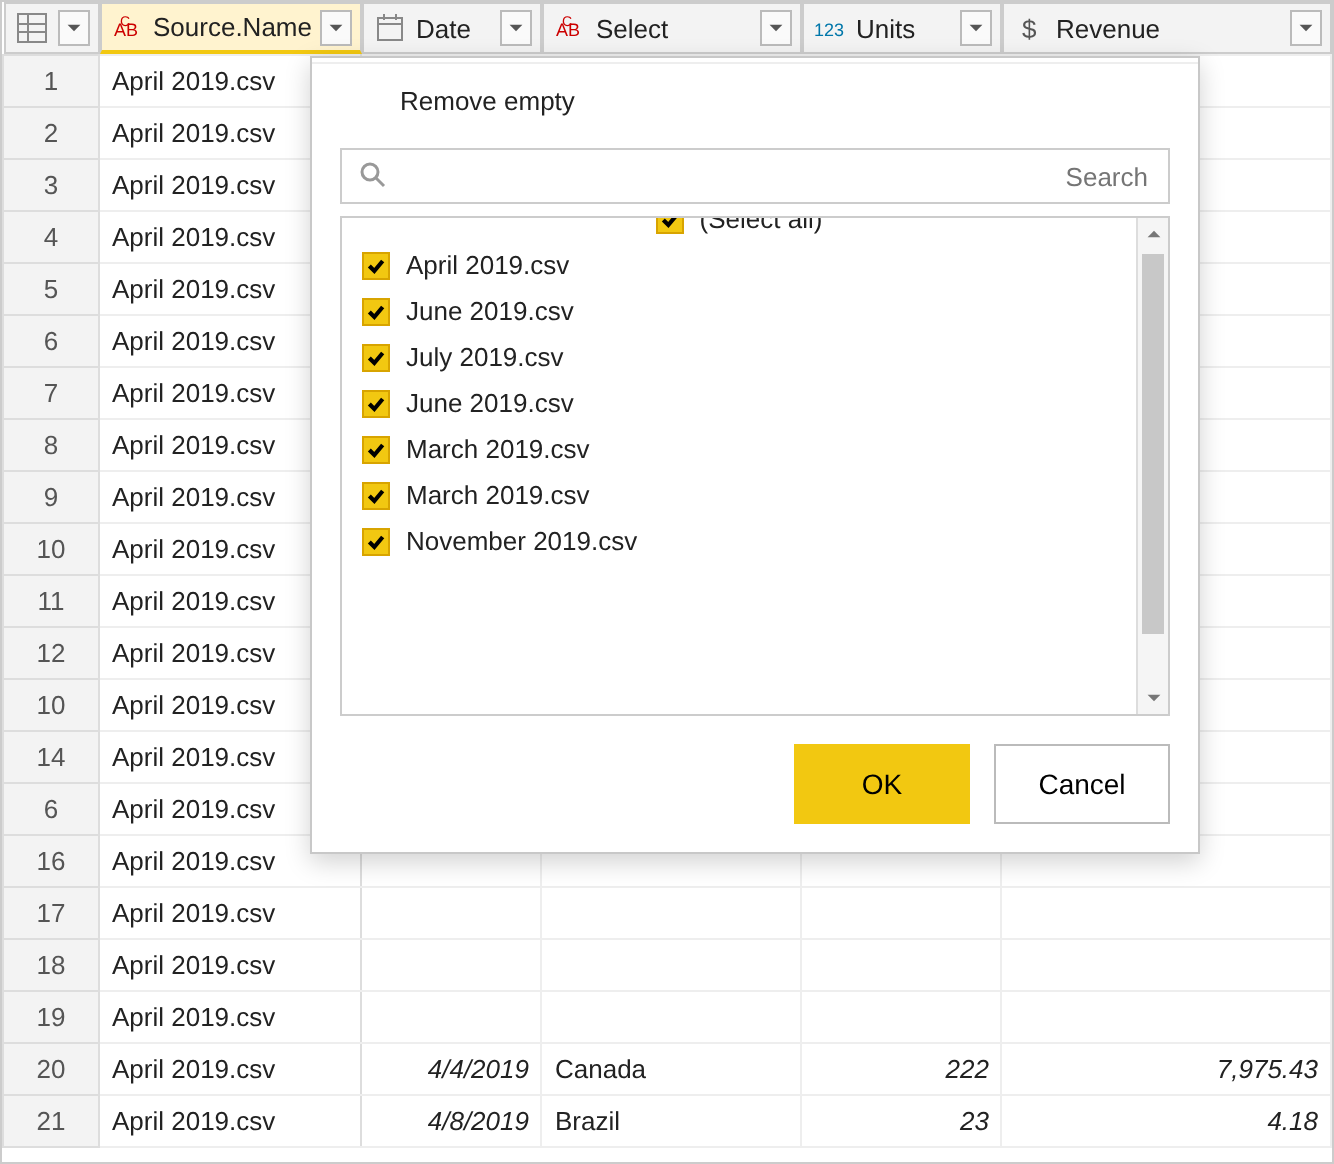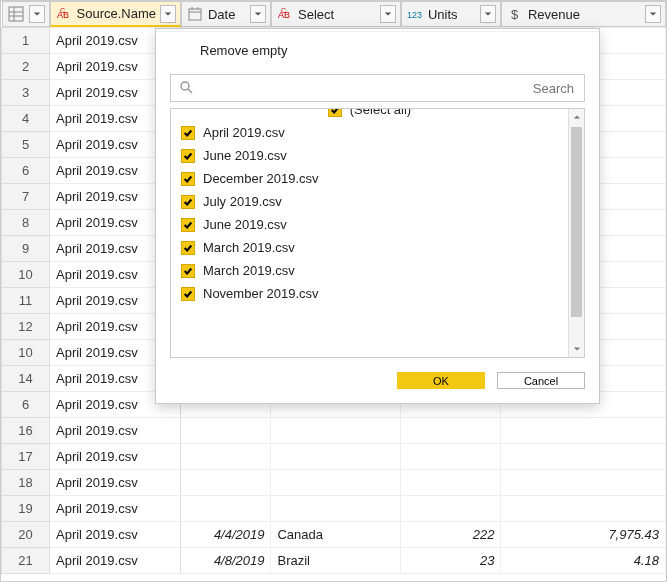--- a/index.html
+++ b/index.html
@@ -122,24 +122,24 @@
     position: relative;
   }
   .sb-arrow { position: absolute; left:0; right:0; height:16px; display:flex;align-items:center;justify-content:center;}
   .sb-arrow.up { top:0; } .sb-arrow.down { bottom:0; }
   .sb-thumb { position:absolute; left:2px; right:2px; top:18px; height:190px; background:#c8c8c8; }
   .btn-row {
     display:flex; justify-content:flex-end; gap:12px;
     padding: 14px;
   }
   .btn {
-    min-width: 88px; height: 17px;
+    min-width: 88px; height: 40px;
     border: 1px solid #bbb; background:#fff;
     cursor: pointer;
-    font-size: 11px;
+    font-size: 14px;
   }
   .btn.primary { background:#f2c811; border-color:#f2c811; }
 </style>
 </head>
 <body>
 
 <table class="grid">
   <tbody>
       <tr class="hdr-row">
     <td style="width:36px">
@@ -459,28 +459,20 @@
             </svg>
           </span>
           <span>June 2019.csv</span>
         </div>
         <div class="chk-row">
           <span class="chk">
             <svg viewBox="0 0 12 12">
               <path d="M2 6 L5 9 L10 3"></path>
             </svg>
           </span>
-          <span>December 2019.csv</span>
-        </div>
-        <div class="chk-row">
-          <span class="chk">
-            <svg viewBox="0 0 12 12">
-              <path d="M2 6 L5 9 L10 3"></path>
-            </svg>
-          </span>
           <span>July 2019.csv</span>
         </div>
         <div class="chk-row">
           <span class="chk">
             <svg viewBox="0 0 12 12">
               <path d="M2 6 L5 9 L10 3"></path>
             </svg>
           </span>
           <span>June 2019.csv</span>
         </div>

